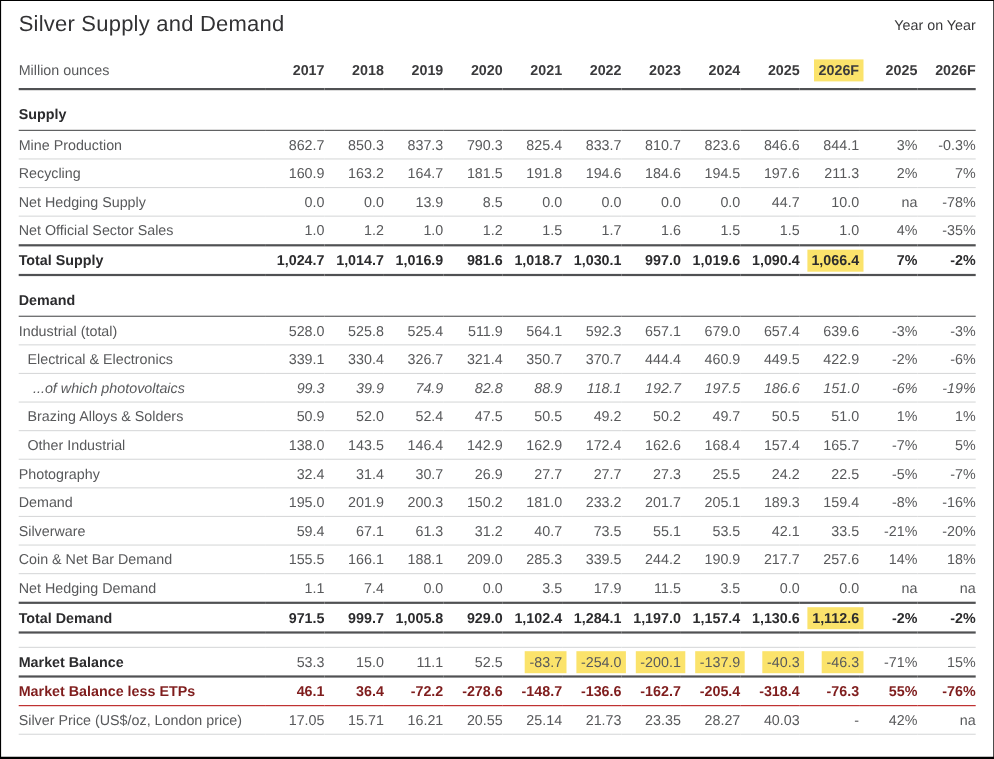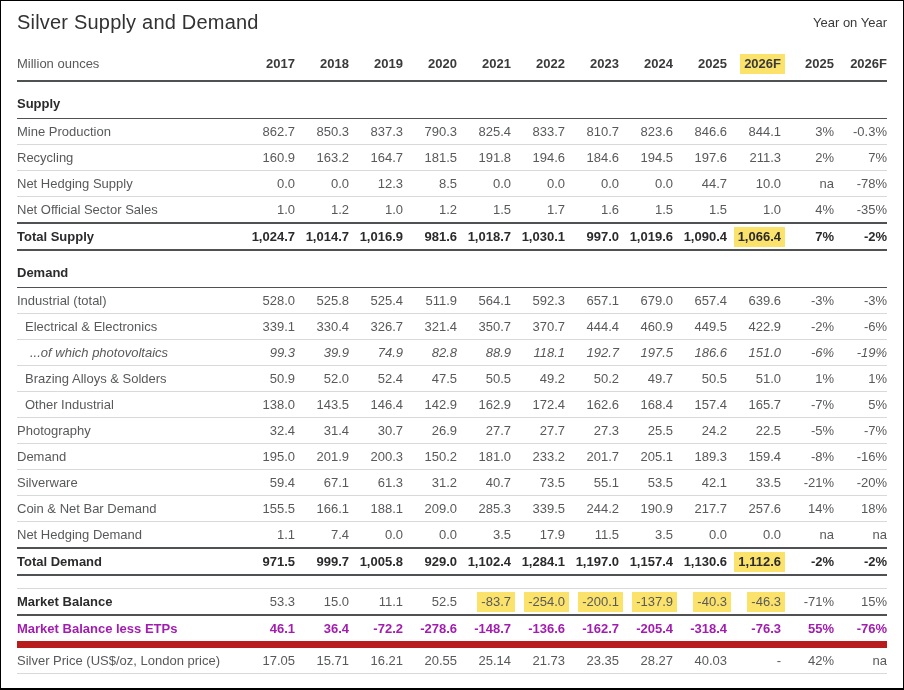--- a/index.html
+++ b/index.html
@@ -28,21 +28,21 @@
   th:first-child, td:first-child { text-align:left; padding-left:0;margin-left:43px; }
 
   thead th { font-weight:700; color:#3a3a3c; padding-top:9px; padding-bottom:9px; border-bottom:2px solid #505153; }
   thead th.label { font-weight:400; color:#58595b; }
 
   tr.section td { font-weight:700; color:#2b2b2d; border-bottom:1px solid #505153; padding-top:14px; padding-bottom:7px; }
   tr.data td { border-bottom:1px solid #d8d9da; }
   tr.total td { font-weight:700; color:#2b2b2d; border-top:2px solid #505153; border-bottom:2px solid #505153; }
   tr.balance td { border-bottom:1px solid #d8d9da; }
   tr.balance td:first-child { font-weight:700; color:#2b2b2d; }
-  tr.total2 td { font-weight:700; color:#a21caf; border-top:2px solid #505153; border-bottom:7px solid #b91c1c; }
+  tr.total2 td { font-weight:700; color:#7f1d1d; border-top:2px solid #505153; border-bottom:1px solid #b91c1c; }
   tr.spacer td { height:13px; padding:0; border-bottom:1px solid #d8d9da; }
   tr.italic td { font-style:italic; }
 
   td.indent-1 { padding-left:8px; }
   td.indent-2 { padding-left:13px; }
 
   .hl { background:#fbe36b; padding:2px 4px 3px 4px; margin:-2px -4px -3px -4px; }
 </style>
 </head>
 <body>
@@ -129,21 +129,21 @@
           <td>194.5</td>
           <td>197.6</td>
           <td>211.3</td>
           <td>2%</td>
           <td>7%</td>
         </tr>
         <tr class="data">
           <td class="" colspan="1">Net Hedging Supply</td>
           <td>0.0</td>
           <td>0.0</td>
-          <td>12.3</td>
+          <td>13.9</td>
           <td>8.5</td>
           <td>0.0</td>
           <td>0.0</td>
           <td>0.0</td>
           <td>0.0</td>
           <td>44.7</td>
           <td>10.0</td>
           <td>na</td>
           <td>-78%</td>
         </tr>

